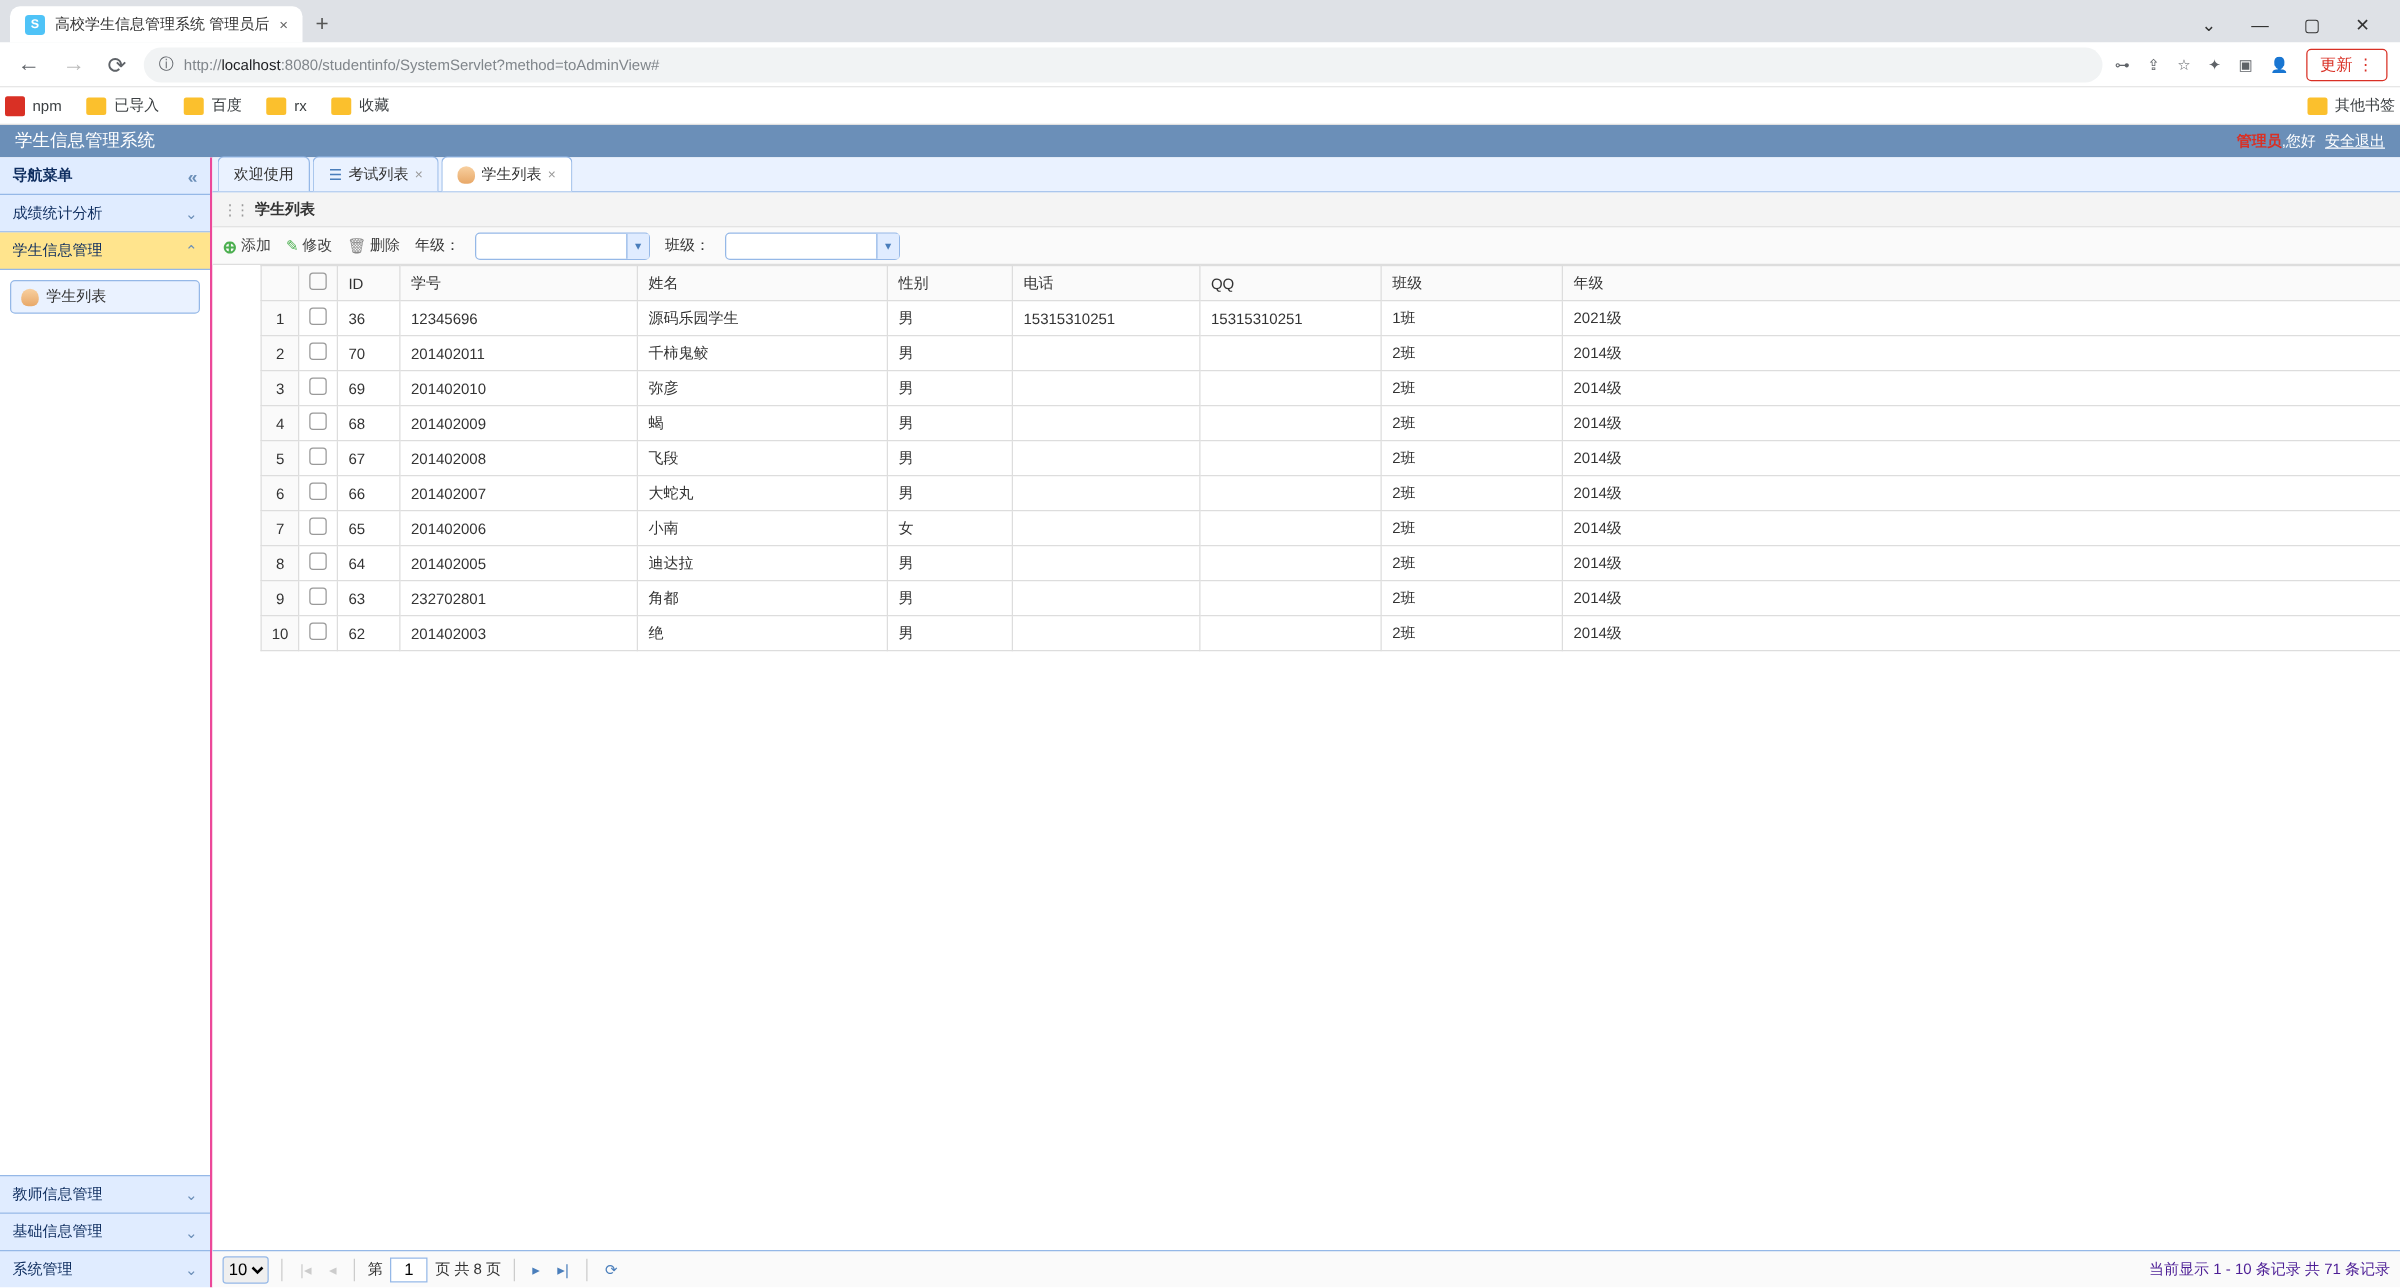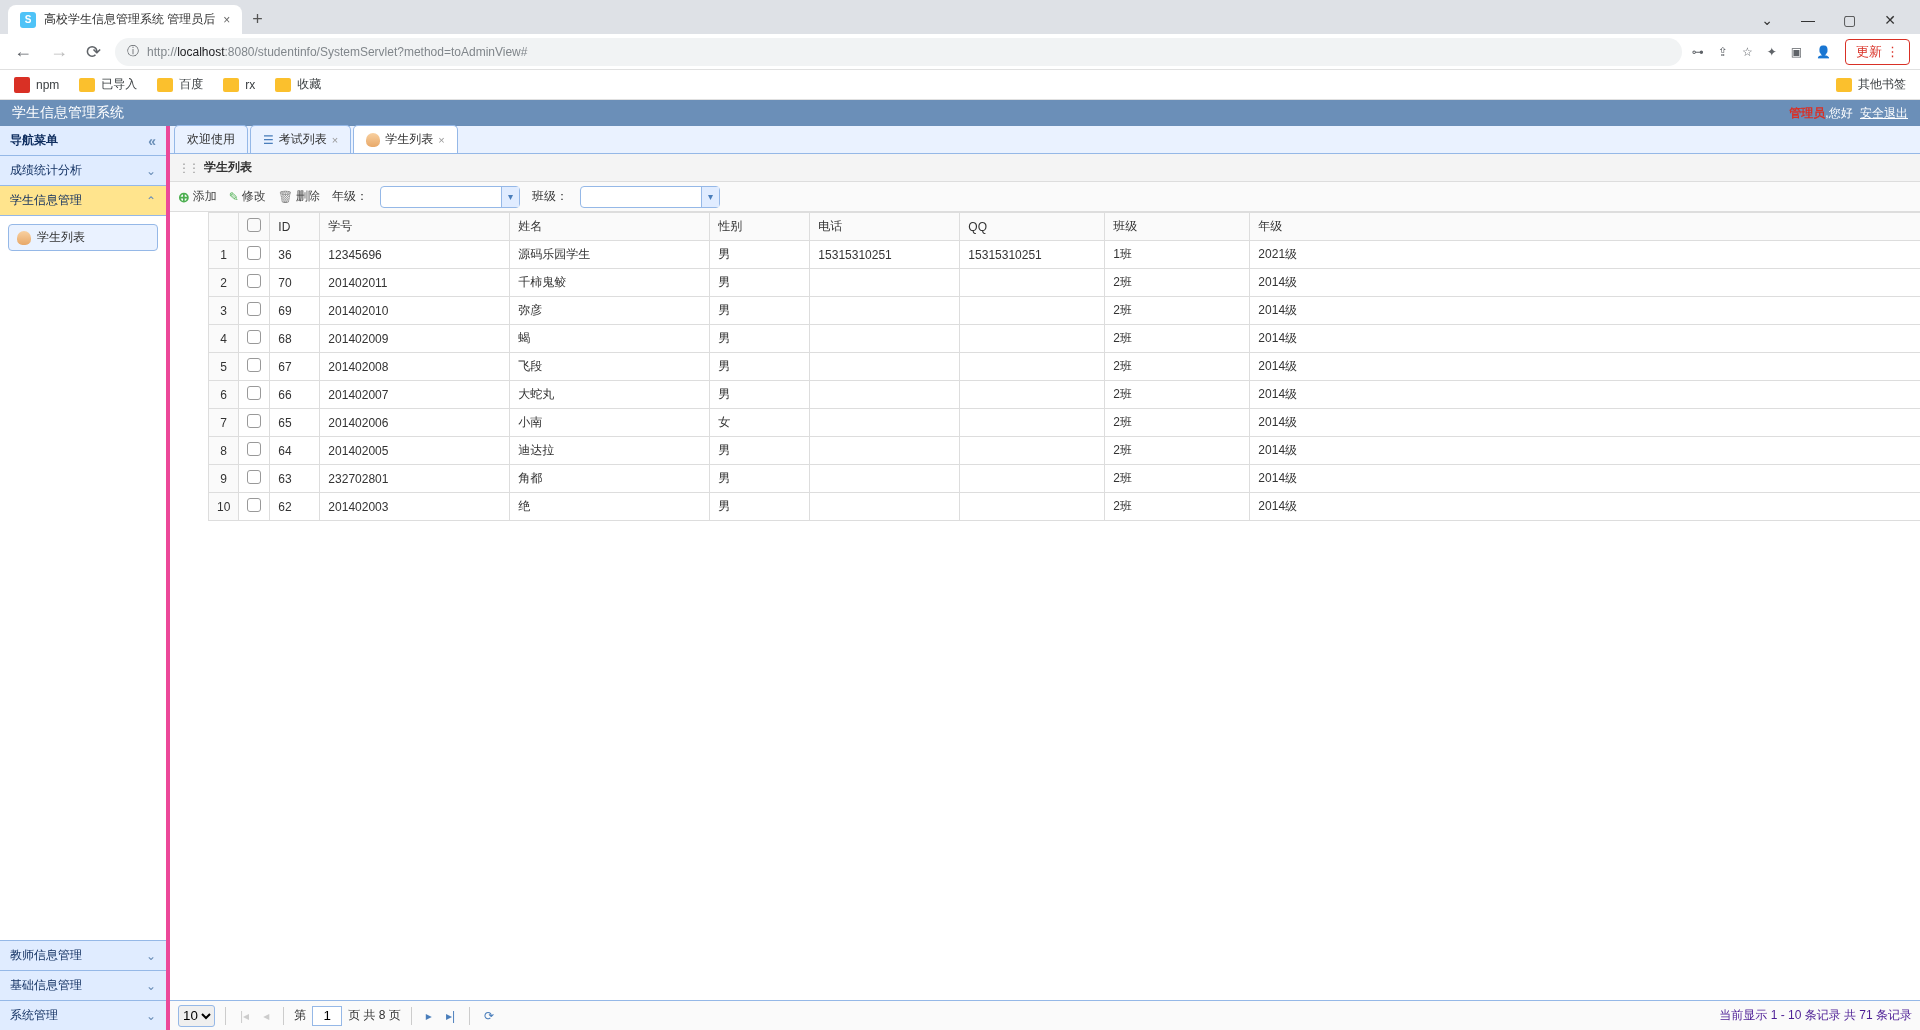--- a/index.html
+++ b/index.html
@@ -14,35 +14,35 @@
 .win-controls { margin-left: auto; display: flex; gap: 28px; padding-right: 16px; color: #333; font-size: 14px; align-items: center; padding-bottom: 6px; }
 
 .browser-addr { height: 36px; background: #fff; display: flex; align-items: center; padding: 0 10px; gap: 10px; border-bottom: 1px solid #e0e0e0; }
 .nav-btn { color: #5f6368; font-size: 18px; padding: 0 4px; cursor: pointer; }
 .addr-bar { flex: 1; height: 28px; background: #f1f3f4; border-radius: 14px; display: flex; align-items: center; padding: 0 12px; color: #5f6368; gap: 8px; }
 .addr-url { color: #202124; }
 .addr-url .gray { color: #80868b; }
 .right-icons { display: flex; gap: 14px; align-items: center; color: #5f6368; }
 .update-btn { border: 1px solid #d93025; color: #d93025; border-radius: 4px; padding: 3px 10px; font-size: 13px; display: flex; align-items: center; gap: 4px; }
 
-.bookmarks { height: 30px; background: #fff; display: flex; align-items: center; padding: 0 14px; gap: 20px; border-bottom: 1px solid #e0e0e0; font-size: 12px; color: #3c4043; }
+.bookmarks { height: 30px; background: #fff; display: flex; align-items: center; padding: 0 4px; gap: 20px; border-bottom: 1px solid #e0e0e0; font-size: 12px; color: #3c4043; }
 .bm-item { display: flex; align-items: center; gap: 6px; }
 .bm-icon-red { width: 16px; height: 16px; background: #d93025; border-radius: 2px; }
 .bm-folder { width: 16px; height: 14px; background: #fbc02d; border-radius: 2px; }
 .bm-right { margin-left: auto; }
 
 
 .app-header { height: 26px; background: #6b8fb8; color: #fff; display: flex; align-items: center; padding: 0 12px; font-size: 14px; }
 .app-header-right { margin-left: auto; font-size: 12px; }
 .app-header-right .admin { color: #d93025; font-weight: bold; }
 .app-header-right a { color: #fff; text-decoration: underline; margin-left: 4px; }
 
 
 .layout { display: flex; height: calc(100vh - 126px); }
-.sidebar { width: 170px; border-right: 4px solid #ec4899; display: flex; flex-direction: column; background: #fff; }
+.sidebar { width: 170px; border-right: 2px solid #ec4899; display: flex; flex-direction: column; background: #fff; }
 .side-title { background: #e0ecff; border-bottom: 1px solid #95b8e7; padding: 6px 10px; display: flex; justify-content: space-between; align-items: center; color: #0e2d5f; font-weight: bold; }
 .side-collapse { color: #6b8fb8; font-size: 14px; }
 .accordion-item { border-bottom: 1px solid #95b8e7; padding: 6px 10px; display: flex; justify-content: space-between; align-items: center; background: #e0ecff; cursor: pointer; color: #0e2d5f; }
 .accordion-item.active { background: #ffe48d; }
 .accordion-item .arrow { color: #6b8fb8; }
 .accordion-body { flex: 1; padding: 8px; background: #fff; }
 .tree-node { padding: 4px 8px; border: 1px solid #95b8e7; border-radius: 4px; background: #eaf2ff; display: flex; align-items: center; gap: 6px; }
 .user-icon-sm { width: 14px; height: 14px; background: linear-gradient(#f8d0a0, #e8a868); border-radius: 50% 50% 40% 40%; position: relative; }
 .sidebar-bottom .accordion-item { border-top: 1px solid #95b8e7; border-bottom: none; }
 

